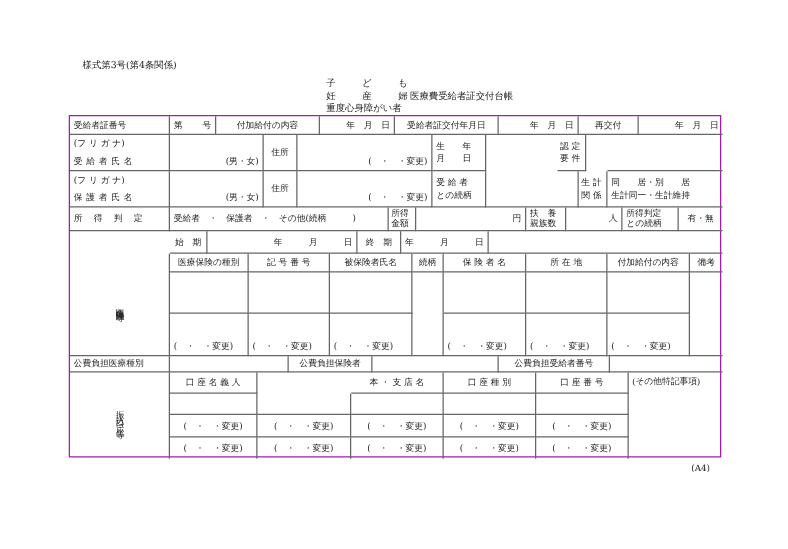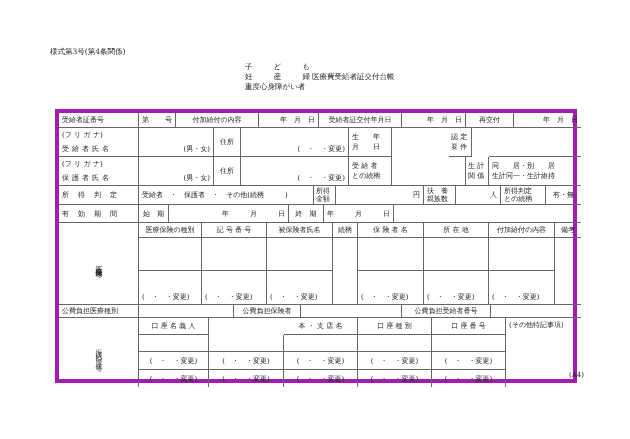--- a/index.html
+++ b/index.html
@@ -1,31 +1,31 @@
 <!DOCTYPE html>
 <html><head>
 <meta charset="utf-8">
 <style>
   html, body { margin:0; padding:0; background:#fff; }
   body { width:630px; height:439px; position:relative; overflow:hidden;
          font-family:"DejaVu Serif","Liberation Serif",serif; color:#222; }
-  .abs { position:absolute; }
+  .abs { position:absolute;margin-left:16px; }
   #form-label { left:50px; top:47px; font-size:7.5px; }
   #title-block { left:245px; top:62px; font-size:7.5px; line-height:10px; }
   #title-block .row { display:flex; align-items:baseline; }
   #title-block .stack { width:65px; display:flex; justify-content:space-between; }
-  #a4 { left:569px; top:371px; font-size:7px; }
-  .grid { position:absolute; left:55px; top:92px; width:522px; height:274px; border:4px solid #a21caf; box-sizing:border-box;margin-top:17px; }
+  #a4 { left:537px; top:371px; font-size:7px; }
+  .grid { position:absolute; left:55px; top:92px; width:522px; height:274px; border:1px solid #a21caf; box-sizing:border-box; }
   .c { position:absolute; box-sizing:border-box; border-right:1px solid #666; border-bottom:1px solid #666;
        font-size:7px; display:flex; align-items:center; padding:0 3px; white-space:nowrap; overflow:hidden; }
   .ctr { justify-content:center; }
   .spread { justify-content:space-between; }
   .right { justify-content:flex-end; }
   .bot { align-items:flex-end; padding-bottom:2px; }
-  .top { align-items:flex-start; padding-top:2px; }
+  .top { align-items:flex-start; padding-top:2px;font-family:Liberation Serif, serif; }
   .col2 { flex-direction:column; justify-content:center; align-items:flex-start; line-height:10px; }
   .vert { writing-mode:vertical-rl; letter-spacing:1px; }
   .nr { border-right:none; }
   .nb { border-bottom:none; }
 </style>
 </head>
 <body>
 
 <div id="form-label" class="abs">様式第3号(第4条関係)</div>
 
@@ -113,21 +113,20 @@
       <span>扶　養</span>
       <span>親族数</span>
     </div>
   <div class="c right" style="left:397px;top:73px;width:45px;height:19px">人</div>
   <div class="c col2" style="left:442px;top:73px;width:45px;height:19px;line-height:8px">
       <span>所得判定</span>
       <span>との続柄</span>
     </div>
   <div class="c ctr nr" style="left:487px;top:73px;width:35px;height:19px">有・無</div>
 
-  <div class="c" style="left:0;top:92px;width:80px;height:18px;letter-spacing:9px">有効期間</div>
   <div class="c ctr" style="left:80px;top:92px;width:30px;height:18px">始　期</div>
   <div class="c right" style="left:110px;top:92px;width:120px;height:18px">年　　　月　　　日</div>
   <div class="c ctr" style="left:230px;top:92px;width:35px;height:18px">終　期</div>
   <div class="c right" style="left:265px;top:92px;width:70px;height:18px">年　　　月　　　日</div>
   <div class="c nr" style="left:335px;top:92px;width:187px;height:18px"></div>
 
   <div class="c ctr" style="left:0;top:110px;width:80px;height:82px">
       <span class="vert">医療保険等</span>
     </div>
   <div class="c ctr" style="left:80px;top:110px;width:63px;height:15px">医療保険の種別</div>

